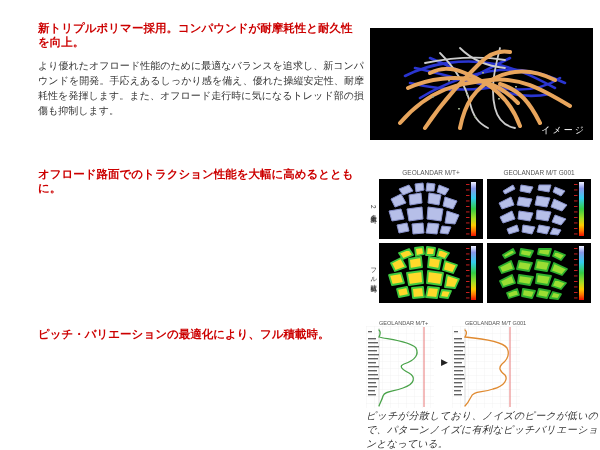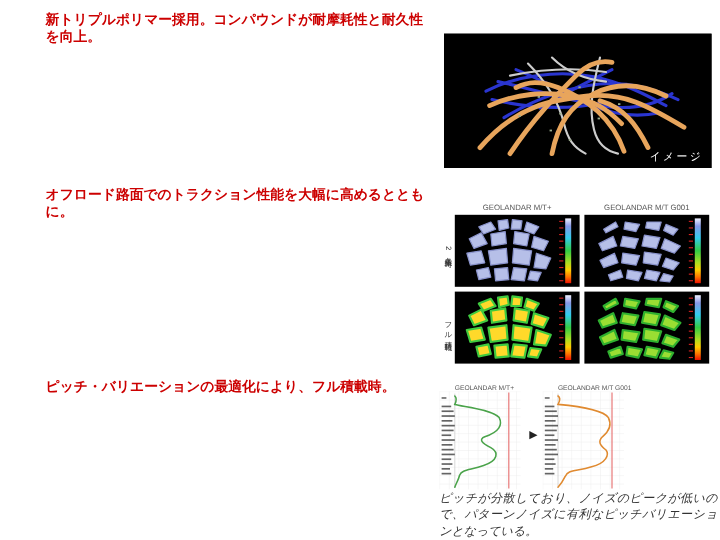--- a/index.html
+++ b/index.html
@@ -1,20 +1,20 @@
 <!DOCTYPE html>
 <html style="--heading: #cc0000; --body-text: #333333; --caption-text: #333333; --header-text: #555555; --image-bg: #000000; --red-line: #e87878; --curve-new: #4aa34a; --curve-old: #e08a30; --strand-orange: #e8a55c; --strand-blue: #2a35d0; --strand-gray: #cccccc; --patch-cold-fill: #b6bfe8; --patch-cold-stroke: #8a93cc; --patch-warm-fill: #ffd92a; --patch-warm-stroke: #3fca3f; --patch-warm2-fill: #9ade33; --patch-warm2-stroke: #2fb02f;"><head>
 <meta charset="utf-8">
 <style>
   html,body{margin:0;padding:0;background:#fff;}
   body{width:600px;height:450px;position:relative;overflow:hidden;
        font-family:"Liberation Sans","DejaVu Sans",sans-serif;color:#333;}
   .abs{position:absolute;}
   
-  .txtcol{width:326px;}
+  .txtcol{width:326px;margin-top:11px;}
   .txtcol h2{margin:0 0 9px 0;font-size:11.5px;font-weight:bold;color:var(--heading,#cc0000);line-height:14px;}
   .txtcol p{margin:0;font-size:10px;line-height:15px;color:var(--body-text,#333);text-align:justify;}
   
   .polymer{left:370px;top:28px;width:223px;height:112px;background:var(--image-bg,#000);margin:0;}
   .polymer svg{display:block;width:223px;height:112px;}
   .polymer figcaption{position:absolute;right:7px;bottom:3px;color:#fff;font-size:9px;letter-spacing:2px;}
   
   .cmp{left:366px;top:166px;width:230px;}
   .cmp-headers{display:flex;margin-left:13px;height:13px;align-items:center;}
   .cmp-headers div{width:104px;margin-right:4px;text-align:center;font-size:9px;color:var(--header-text,#555);
@@ -130,20 +130,21 @@
         <rect x="2" y="56" width="8" height="1.4"></rect>
       <rect x="2" y="60" width="9" height="1.4"></rect>
         <rect x="2" y="64" width="7" height="1.4"></rect>
       <rect x="2" y="68" width="8" height="1.4"></rect>
     </g>
   </defs>
 </svg>
 
 <section class="abs txtcol" style="left:38px;top:10px;">
   <h2>新トリプルポリマー採用。コンパウンドが耐摩耗性と耐久性を向上。</h2>
+  <p>より優れたオフロード性能のために最適なバランスを追求し、新コンパウンドを開発。手応えあるしっかり感を備え、優れた操縦安定性、耐摩耗性を発揮します。また、オフロード走行時に気になるトレッド部の損傷も抑制します。</p>
 </section>
 
 <figure class="abs polymer">
   <svg viewBox="0 0 223 112">
     <rect width="223" height="112" fill="#000"></rect>
     <g fill="none" stroke="var(--strand-blue,#2a35d0)" stroke-width="2.6" stroke-linecap="round">
       <path d="M35,48 C60,35 95,30 125,36 C150,41 170,52 185,60"></path>
       <path d="M50,70 C75,55 100,45 130,42 C155,40 175,46 195,55"></path>
       <path d="M45,40 C70,45 100,55 130,60 C155,64 175,60 190,50"></path>
       <path d="M60,30 C80,38 100,48 120,58 C140,68 160,70 180,66"></path>

